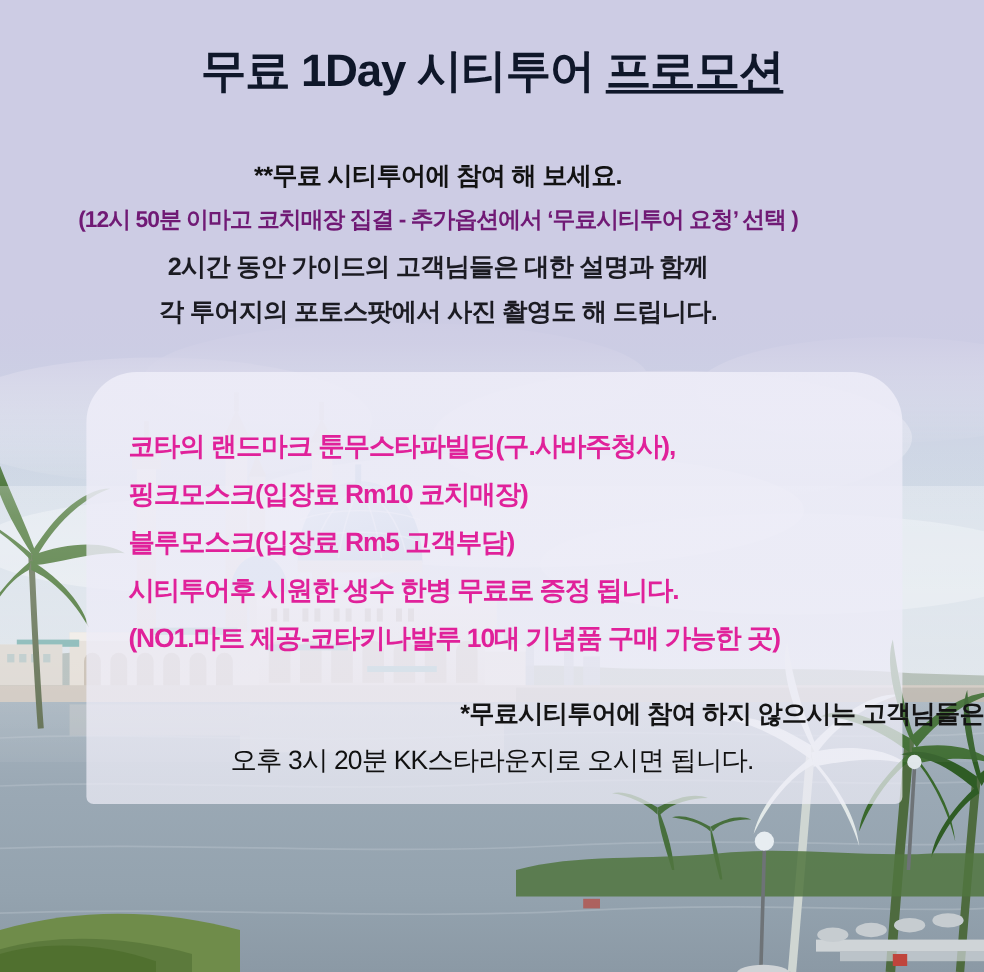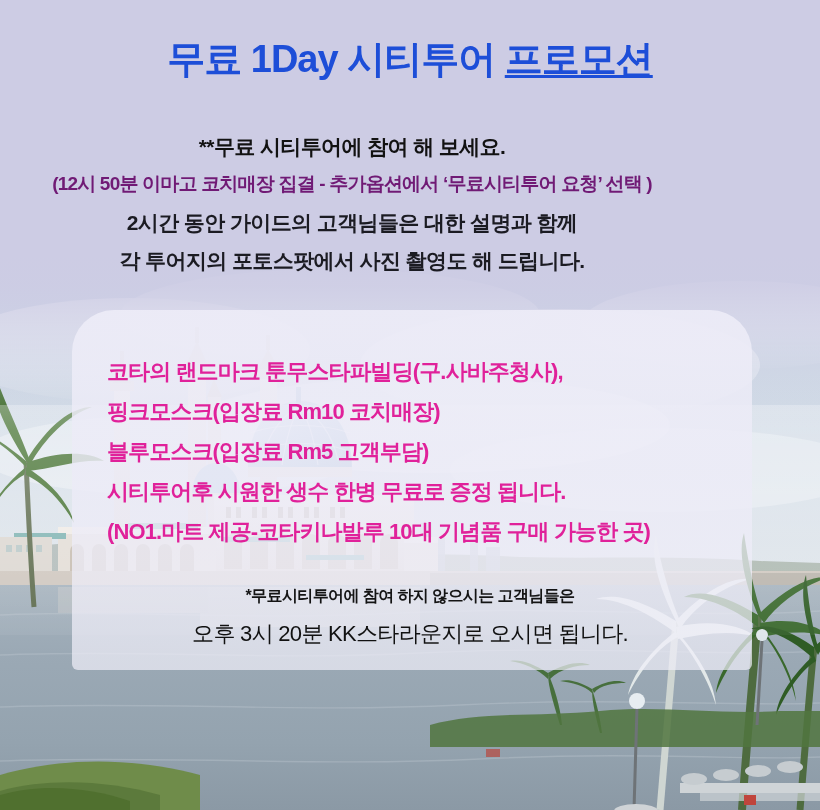--- a/index.html
+++ b/index.html
@@ -49,47 +49,47 @@
        rgba(238,237,248,0.88) 0%,
        rgba(236,235,247,0.82) 45%,
        rgba(240,239,249,0.70) 100%);
   }
 
   
   .title{
     position:absolute; left:0; top:34px; width:820px;
     text-align:center;
     font-size:38px; font-weight:bold; letter-spacing:-1px;
-    color:#1d4ed8;
+    color:#0f172a;
     white-space:nowrap;
   }
   .title .u{ text-decoration:underline; text-underline-offset:3px; }
 
   .intro{
-    position:absolute; left:0; top:130px; width:704px;
+    position:absolute; left:13px; top:130px; width:704px;
     text-align:center;
   }
   .intro .ln{ white-space:nowrap; }
   .ln-1{ font-size:21px; font-weight:bold; color:#121212; line-height:34px; letter-spacing:-0.6px; }
   .ln-2{ font-size:19px; font-weight:bold; color:#701a75; line-height:40px; letter-spacing:-0.8px; }
   .ln-3,.ln-4{ font-size:21px; font-weight:bold; color:#1b1b22; line-height:38px; letter-spacing:-0.6px; }
 
   .pinkblock{
     position:absolute; left:107px; top:352px; width:620px;
   }
   .pinkblock .pl{
     font-size:22px; font-weight:bold; color:#e0219a;
     line-height:40px; letter-spacing:-0.9px; white-space:nowrap;
   }
 
   .closing{
     position:absolute; left:0; top:578px; width:820px; text-align:center;
   }
   .closing .cl{ white-space:nowrap; }
-  .cl-1{ font-size:16px; font-weight:bold; color:#141414; line-height:36px; letter-spacing:-0.6px; }
+  .cl-1{ font-size:21px; font-weight:bold; color:#141414; line-height:36px; letter-spacing:-0.6px;text-align:right; }
   .cl-2{ font-size:22px; color:#111111; line-height:40px; letter-spacing:-0.7px; }
   .cl-2 .strong{ font-weight:normal; }
 </style>
 </head>
 <body>
 
 <div id="poster">
 
   <div class="photo">
     <svg viewBox="0 0 820 555" preserveAspectRatio="none" aria-hidden="true">

